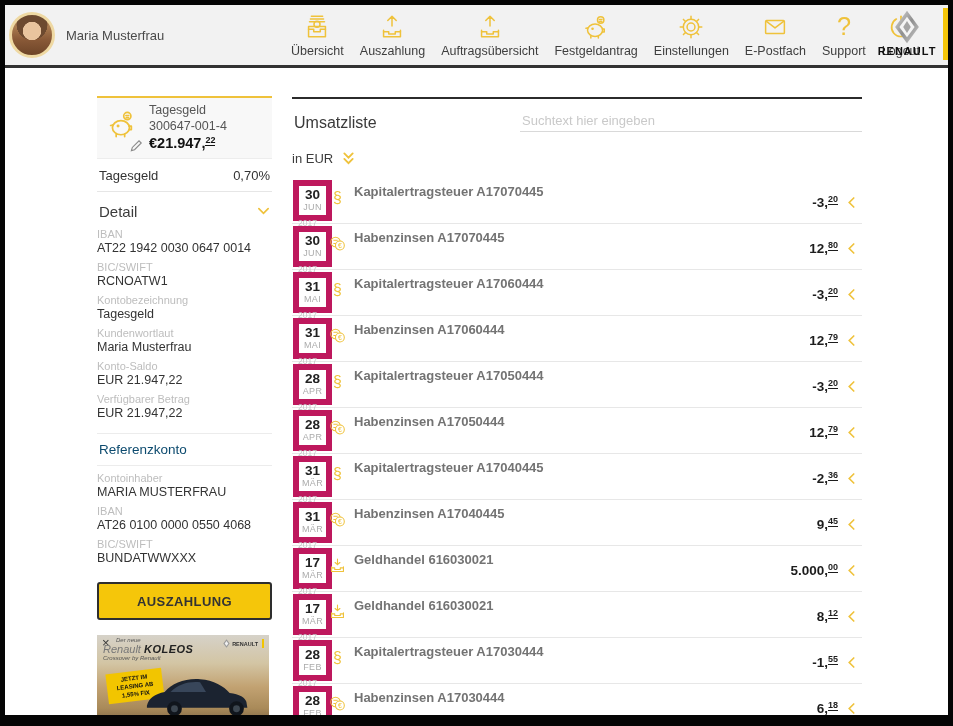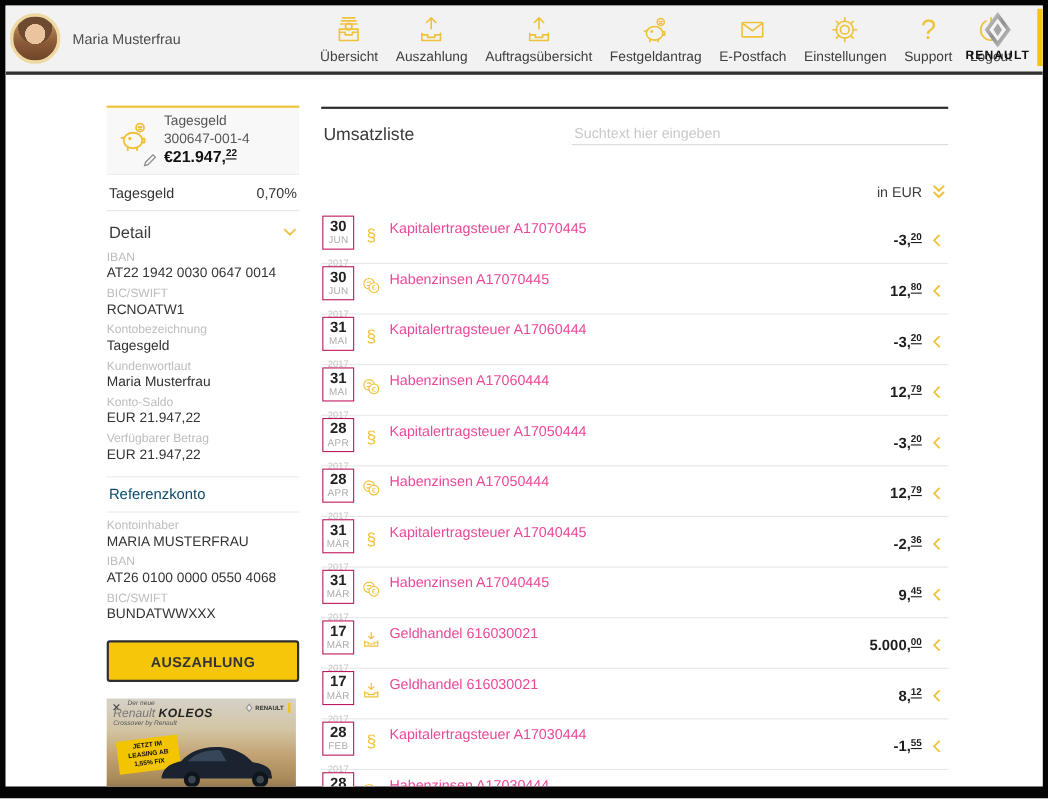--- a/index.html
+++ b/index.html
@@ -64,30 +64,30 @@
   .ad-foot-l{position:absolute;left:5px;bottom:3px;font-size:5px;color:#cfcfcf;}
   .ad-foot-r{position:absolute;right:5px;bottom:3px;font-size:5px;color:#F2C500;}
 
   
   .content{position:absolute;left:287px;top:92px;width:570px;border-top:2px solid #2b2b2b;}
   .content-head{position:relative;height:48px;}
   .page-title{margin:0;position:absolute;left:2px;top:15px;font-size:16px;font-weight:normal;color:#3a3a3a;}
   .search{position:absolute;right:0;top:12px;width:338px;border:0;border-bottom:1px solid #d9d9d9;background:transparent;
     font-size:13px;color:#333;outline:none;padding:2px 2px 3px;font-family:inherit;}
   .search::placeholder{color:#c9c9c9;}
-  .currency{height:24px;text-align:right;font-size:13px;color:#3c3c3c;padding-right:2px;margin-top:20px;cursor:pointer;}
+  .currency{height:24px;text-align:left;font-size:13px;color:#3c3c3c;padding-right:2px;margin-top:4px;cursor:pointer;}
   .dd{width:13px;height:15px;vertical-align:-3px;margin-left:5px;}
   .txlist{margin-top:3px;}
   .tx{position:relative;height:45px;border-bottom:1px solid #e7e7e7;cursor:pointer;}
-  .datebox{position:absolute;left:1px;top:2px;width:27px;height:29px;border:1px solid #be185d;background:#fff;text-align:center;box-sizing:content-box;}
+  .datebox{position:absolute;left:1px;top:2px;width:27px;height:29px;border:6px solid #be185d;background:#fff;text-align:center;box-sizing:content-box;}
   .day{font-size:13.5px;font-weight:bold;color:#222;line-height:15px;margin-top:1px;}
   .mon{font-size:9px;color:#ababab;line-height:10px;letter-spacing:.3px;}
   .year{position:absolute;left:1px;top:40px;width:29px;text-align:center;font-size:8.5px;color:#c4c4c4;}
   .tx-icon{position:absolute;left:36px;top:10px;width:19px;height:19px;}
-  .desc{position:absolute;left:62px;top:6px;font-size:13px;color:#ec4899;}
+  .desc{position:absolute;left:62px;top:6px;font-size:13px;color:#737373;font-weight:bold;}
   .amount{position:absolute;right:24px;top:17px;font-size:13.5px;font-weight:bold;color:#1d1d1d;}
   .tx-chev{position:absolute;right:6px;top:18px;width:9px;height:13px;}
 </style>
 </head>
 <body>
 
 <div class="screen">
 
   <header class="topbar">
     <div class="user">
@@ -147,40 +147,40 @@
                 <circle cx="12.3" cy="17.8" r="0.6" fill="#EFC23B"></circle>
               </g>
             </svg>
           </span>
           <span class="nav-label">Festgeldantrag</span>
         </div>
 
         <div class="nav-item">
           <span class="nav-icon" data-icon-item="icon">
             <svg viewBox="0 0 32 32">
-              <g fill="none" stroke="#EFC23B" stroke-width="1.6" stroke-linejoin="round">
-                <rect x="6" y="9" width="20" height="14" rx="1"></rect>
-                <path d="M6.5 9.8L16 17l9.5-7.2"></path>
-              </g>
-            </svg>
-          </span>
-          <span class="nav-label">E-Postfach</span>
-        </div>
-
-        <div class="nav-item">
-          <span class="nav-icon" data-icon-item="icon">
-            <svg viewBox="0 0 32 32">
               <g fill="none" stroke="#EFC23B" stroke-width="1.6" stroke-linecap="round">
                 <circle cx="16" cy="16" r="4.2"></circle>
                 <circle cx="16" cy="16" r="8.2"></circle>
                 <path d="M16 4.5v3.3M16 24.2v3.3M4.5 16h3.3M24.2 16h3.3M7.9 7.9l2.3 2.3M21.8 21.8l2.3 2.3M24.1 7.9l-2.3 2.3M10.2 21.8l-2.3 2.3"></path>
               </g>
             </svg>
           </span>
           <span class="nav-label">Einstellungen</span>
+        </div>
+
+        <div class="nav-item">
+          <span class="nav-icon" data-icon-item="icon">
+            <svg viewBox="0 0 32 32">
+              <g fill="none" stroke="#EFC23B" stroke-width="1.6" stroke-linejoin="round">
+                <rect x="6" y="9" width="20" height="14" rx="1"></rect>
+                <path d="M6.5 9.8L16 17l9.5-7.2"></path>
+              </g>
+            </svg>
+          </span>
+          <span class="nav-label">E-Postfach</span>
         </div>
 
         <div class="nav-item">
           <span class="nav-icon" data-icon-item="icon">
             <svg viewBox="0 0 32 32">
               <text x="16" y="25" text-anchor="middle" font-size="27" fill="#EFC23B" font-family="inherit">?</text>
             </svg>
           </span>
           <span class="nav-label">Support</span>
         </div>

